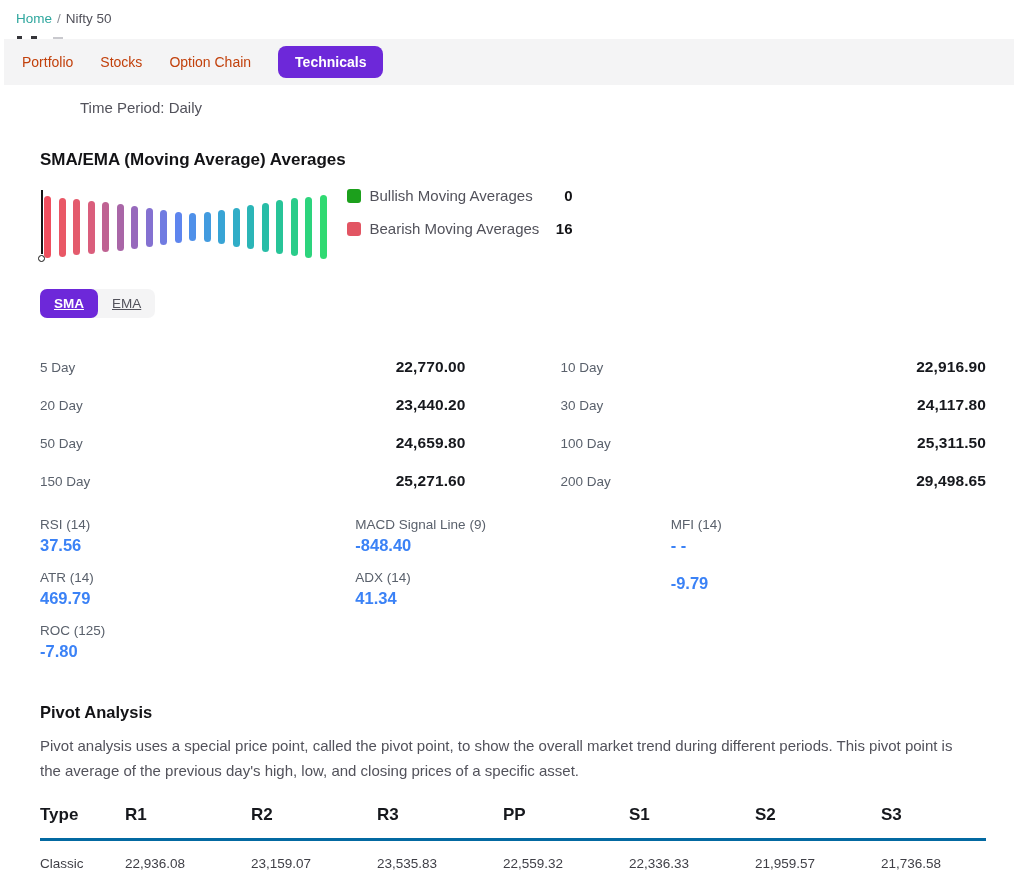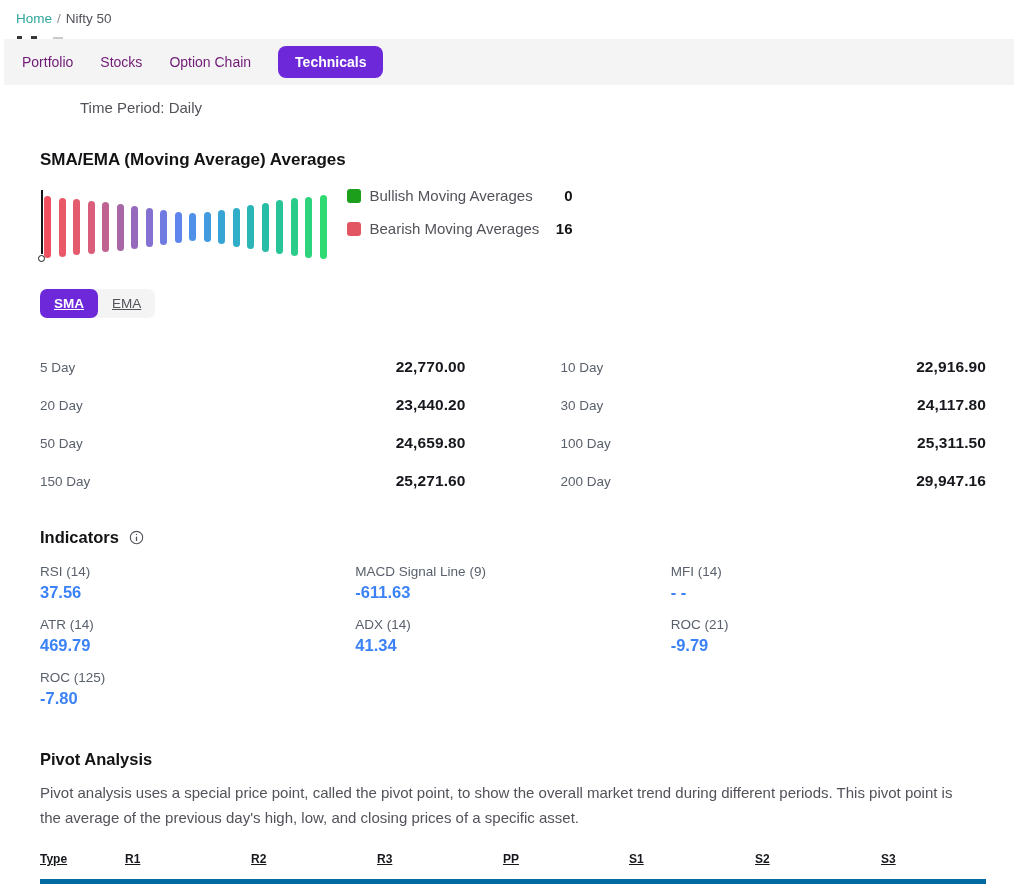--- a/index.html
+++ b/index.html
@@ -24,21 +24,21 @@
   .artifact.a2 { left: 31px; top: 36px; width: 6px; height: 3px; }
   .artifact.a3 { left: 53px; top: 37px; width: 10px; height: 2px; background: #c9c9ce; }
 
   
   .tabbar {
     margin: 3px 10px 0 4px; height: 46px; background: #f4f4f5;
     display: flex; align-items: center; padding-left: 18px; gap: 27px;
   }
   .tab {
     border: none; background: transparent; font-family: inherit;
-    font-size: 14px; color: #701a75; cursor: pointer; padding: 8px 0;
+    font-size: 14px; color: #c2410c; cursor: pointer; padding: 8px 0;
   }
   .tab.tab-active {
     background: #6d28d9; color: #ffffff; font-weight: 700;
     padding: 8px 17px; border-radius: 8px;
   }
 
   .content { padding: 0 38px 0 40px; }
 
   .time-period { margin-top: 14px; font-size: 15px; color: #52525b; margin-left: 40px; }
 
@@ -80,22 +80,22 @@
   .info-icon { display: inline-flex; cursor: pointer; }
   .ind-grid { margin-top: 17px; display: grid; grid-template-columns: 1fr 1fr 1fr; row-gap: 15px; }
   .ind-label { font-size: 13.5px; color: #5a616c; }
   .ind-value { margin-top: 4px; font-size: 16.5px; font-weight: 700; color: #3b82f6; }
 
   
   .pivot-title { margin-top: 42px; font-size: 16.5px; font-weight: 700; color: #131316; }
   .pivot-desc { margin-top: 11px; font-size: 15px; color: #52525b; line-height: 25px; max-width: 925px; }
   .pivot-table { margin-top: 22px; width: 100%; border-collapse: collapse; table-layout: fixed; }
   .pivot-table th {
-    text-align: left; font-size: 12px; color: #16181d; font-weight: 700;
-    padding: 0 0 13px; border-bottom: 5px solid #0369a1; text-decoration: underline;
+    text-align: left; font-size: 17px; color: #16181d; font-weight: 700;
+    padding: 0 0 13px; border-bottom: 3px solid #0369a1;
   }
   .pivot-table td { padding: 15px 0 0; font-size: 13.5px; color: #3f3f46; }
 </style>
 </head>
 <body>
 
 <div class="breadcrumb">
   <a class="bc-home">Home</a><span class="bc-sep">/</span><span class="bc-cur">Nifty 50</span>
 </div>
 
@@ -187,58 +187,47 @@
     <div class="ma-row">
       <span class="ma-label">100 Day</span>
       <span class="ma-value">25,311.50</span>
     </div>
     <div class="ma-row">
       <span class="ma-label">150 Day</span>
       <span class="ma-value">25,271.60</span>
     </div>
     <div class="ma-row">
       <span class="ma-label">200 Day</span>
-      <span class="ma-value">29,947.16</span>
-    </div>
-  </div>
-
-  <div class="ind-head">
-    <span class="ind-title">Indicators</span>
-    <span class="info-icon">
-      <svg width="15" height="15" viewBox="0 0 16 16" fill="none">
-        <circle cx="8" cy="8" r="6.6" stroke="#52525b" stroke-width="1.2"></circle>
-        <rect x="7.3" y="6.8" width="1.4" height="5" rx="0.7" fill="#52525b"></rect>
-        <rect x="7.3" y="3.9" width="1.4" height="1.5" rx="0.7" fill="#52525b"></rect>
-      </svg>
-    </span>
-  </div>
+      <span class="ma-value">29,498.65</span>
+    </div>
+  </div>
+
 
   <div class="ind-grid">
     <div class="ind-cell">
       <div class="ind-label">RSI (14)</div>
       <div class="ind-value">37.56</div>
     </div>
     <div class="ind-cell">
       <div class="ind-label">MACD Signal Line (9)</div>
-      <div class="ind-value">-611.63</div>
+      <div class="ind-value">-848.40</div>
     </div>
     <div class="ind-cell">
       <div class="ind-label">MFI (14)</div>
       <div class="ind-value">- -</div>
     </div>
     <div class="ind-cell">
       <div class="ind-label">ATR (14)</div>
       <div class="ind-value">469.79</div>
     </div>
     <div class="ind-cell">
       <div class="ind-label">ADX (14)</div>
       <div class="ind-value">41.34</div>
     </div>
     <div class="ind-cell">
-      <div class="ind-label">ROC (21)</div>
       <div class="ind-value">-9.79</div>
     </div>
     <div class="ind-cell">
       <div class="ind-label">ROC (125)</div>
       <div class="ind-value">-7.80</div>
     </div>
     <div class="ind-cell"></div>
   </div>
 
   <div class="pivot-title">Pivot Analysis</div>

